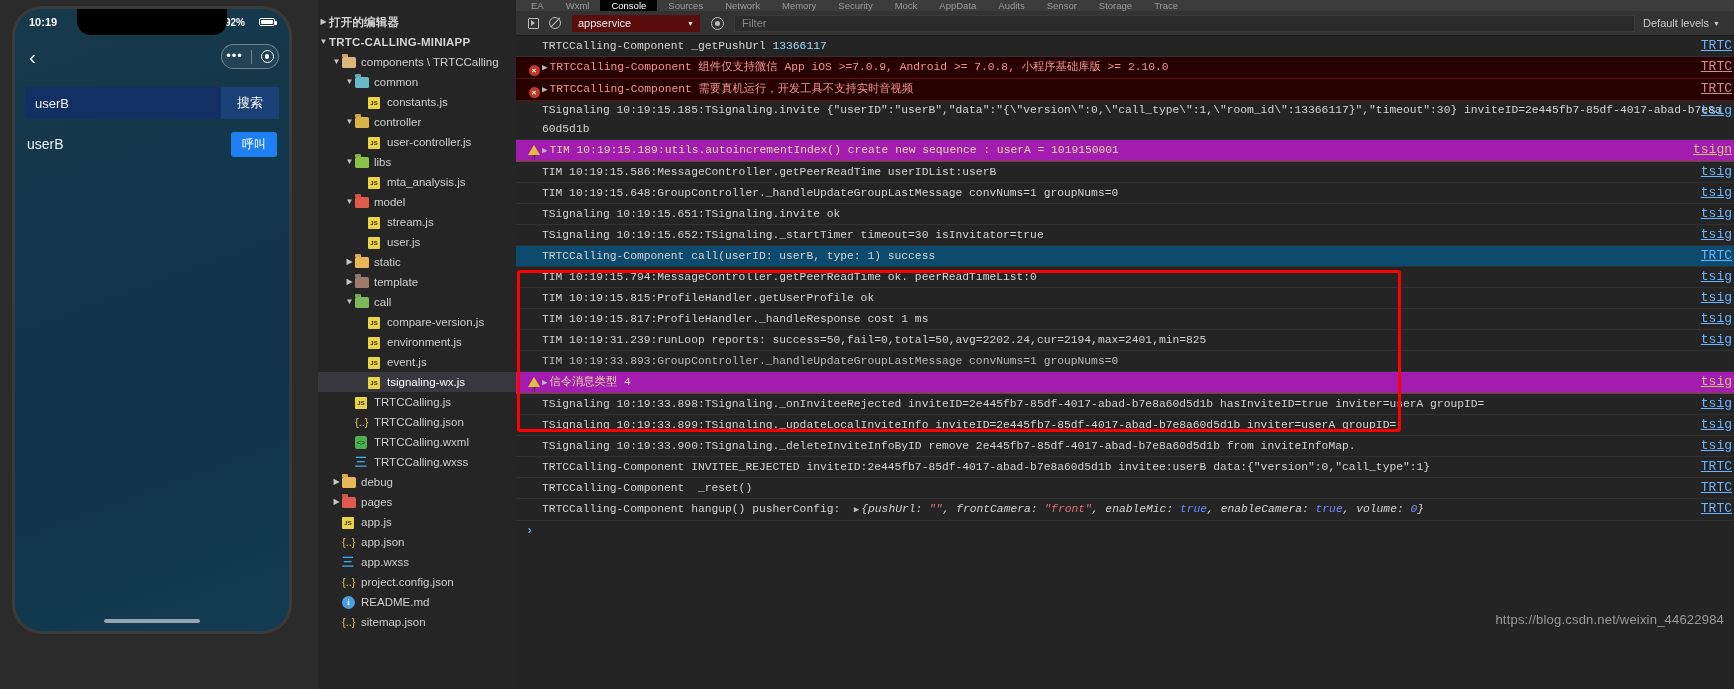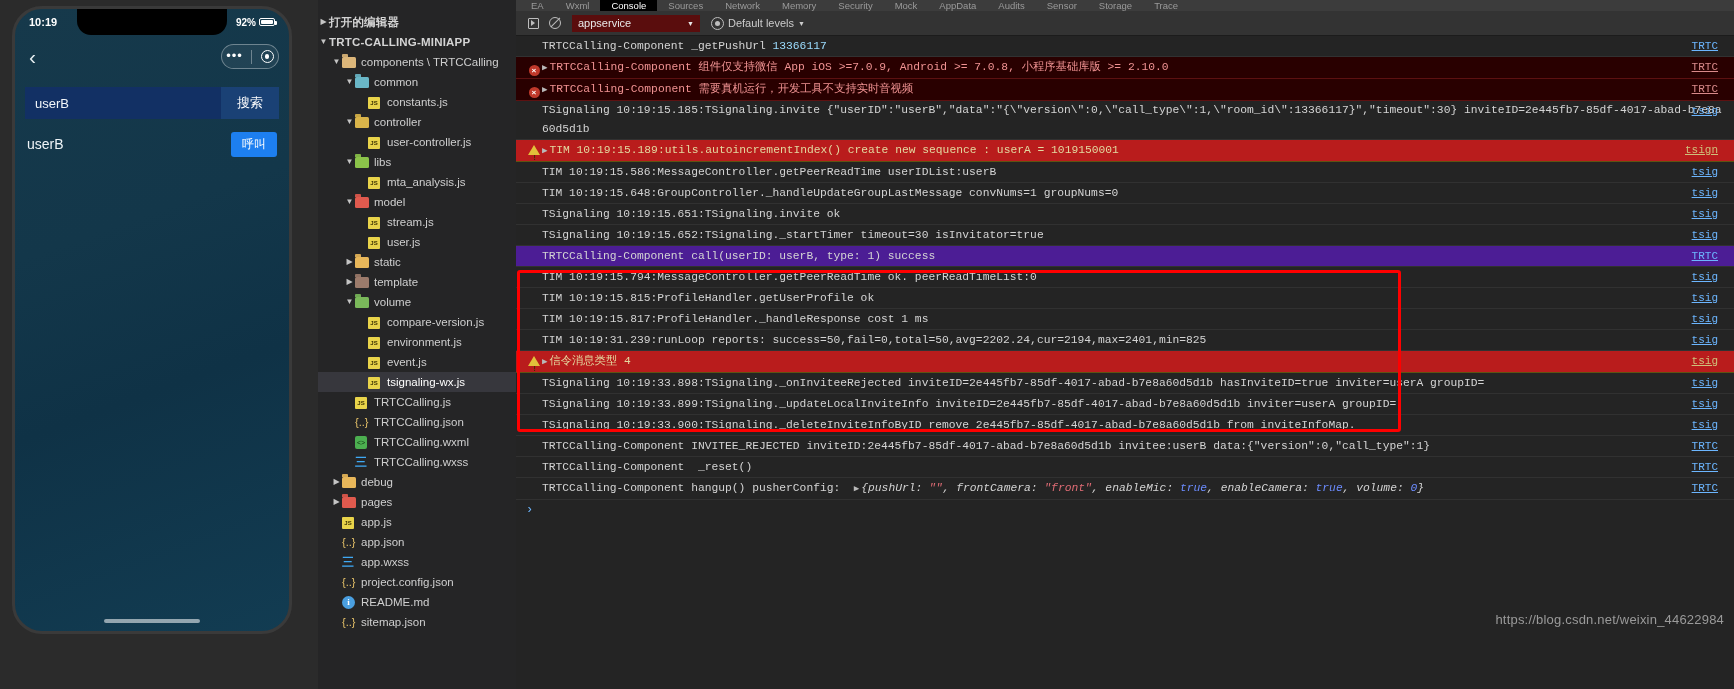--- a/index.html
+++ b/index.html
@@ -31,21 +31,21 @@
     position: absolute; left: 50%; transform: translateX(-50%); top: 0;
     width: 150px; height: 26px; background: #000;
     border-bottom-left-radius: 14px; border-bottom-right-radius: 14px;
     z-index: 5;
   }
   .statusbar {
     position: relative; height: 26px;
     display: flex; align-items: center; justify-content: space-between;
     padding: 0 14px; color: #fff; font-size: 11px; font-weight: bold;
   }
-  .statusbar .right { display: flex; align-items: center; gap: 3px; font-size: 10px;}
+  .statusbar .right { display: flex; align-items: center; gap: 14px; font-size: 10px;}
   .batt {
     width: 16px; height: 8px; border: 1px solid #fff; border-radius: 2px;
     position: relative; display: inline-block;
   }
   .batt::after { content:""; position:absolute; right:-3px; top:2px; width:2px; height:4px; background:#fff; border-radius:0 1px 1px 0;}
   .batt::before { content:""; position:absolute; left:1px; top:1px; bottom:1px; width:12px; background:#fff; border-radius:1px;}
   .navbar {
     height: 42px; display: flex; align-items: center; position: relative;
     color: #e8f1f5;
   }
@@ -207,22 +207,22 @@
     flex: 1; overflow: hidden; position: relative; background: #242424;
   }
   .logrow {
     min-height: 20px; display: flex; align-items: flex-start;
     border-bottom: 1px solid #313131;
     font-size: 11.3px; line-height: 20px; color: #d4d4d4;
     padding-left: 10px; padding-right: 0; position: relative;
     white-space: nowrap;
   }
   .logrow.err { background: #290000; border-bottom-color: #5c1111; color: #f09292;}
-  .logrow.warn { background: #b91c1c; border-bottom-color: #5e5312; color: #e3d9a0;}
-  .logrow.hl { background: #4c1d95; align-items: center; }
+  .logrow.warn { background: #a21caf; border-bottom-color: #5e5312; color: #e3d9a0;}
+  .logrow.hl { background: #0c4a6e; align-items: center; }
   .logrow .gut {
     width: 16px; flex: 0 0 16px; text-align: center; line-height: 20px;
     font-size: 10px;
   }
   .badge-err {
     display:inline-block; width:11px;height:11px;border-radius:50%;background:#c0392b;
     color:#fff;font-size:8px;line-height:11px;text-align:center;font-weight:bold;
     position:relative; top:4px;
   }
   .badge-warn {
@@ -230,22 +230,22 @@
     border-left:6px solid transparent;border-right:6px solid transparent;border-bottom:10px solid #e2c13a;
   }
   .badge-warn::after{content:"!";position:absolute;left:-1.5px;top:2.5px;font-size:7px;color:#3a3000;font-weight:bold;}
   .expander {
     color: #b9b9b9; font-size: 9px; margin-right: 2px; cursor: pointer;
     display:inline-block;
   }
   .msg { flex: 1; overflow: hidden; white-space: pre; padding-right: 8px; }
   .msg.wrap { white-space: normal; word-break: break-all; line-height: 19px; }
   .src {
-    position: absolute; right: 0; top: 0; font-size: 11px; color: #6cb6ff;
-    text-decoration: underline; line-height: 20px; padding-right: 16px;
+    position: absolute; right: 0; top: 0; font-size: 13px; color: #6cb6ff;
+    text-decoration: underline; line-height: 20px; padding-right: 2px;
     cursor: pointer; background: inherit;
   }
   .src.on-err { color: #d98a8a; }
   .src.on-warn { color: #cfc07a; }
   .num { color: #9cdcfe; }
   .str { color: #e06c75; }
   .bool { color: #6c8cff; }
   .ital { font-style: italic; }
   .prompt { color: #6cb6ff; font-size: 12px; padding-left: 10px; line-height: 20px;}
 
@@ -387,21 +387,21 @@
           <span class="ficon">
             <span class="folder" style="background: rgb(156, 123, 107); display: block;"></span>
           </span>
           <span class="tlabel">template</span>
         </div>
         <div class="trow" style="padding-left: 26px;">
           <span class="arrow">▼</span>
           <span class="ficon">
             <span class="folder" style="background: rgb(122, 184, 90); display: block;"></span>
           </span>
-          <span class="tlabel">volume</span>
+          <span class="tlabel">call</span>
         </div>
         <div class="trow" style="padding-left: 39px;">
           <span class="arrow none">▶</span>
           <span class="ficon">
             <span class="js-ic">JS</span>
           </span>
           <span class="tlabel">compare-version.js</span>
         </div>
         <div class="trow" style="padding-left: 39px;">
           <span class="arrow none">▶</span>
@@ -535,20 +535,21 @@
       <span class="tb-icon">
           <span class="ic-clear"></span>
         </span>
       <span class="ctx-select">
         <span>appservice</span>
         <span class="caret">▼</span>
       </span>
       <span class="tb-icon">
           <span class="ic-eye"></span>
         </span>
+      <span class="filterbox">Filter</span>
       <span class="levels">
         <span>Default levels</span>
         <span class="caret">▼</span>
       </span>
     </div>
 
     <div class="console" id="console">
         <div class="logrow">
           <span class="gut">&nbsp;</span>
           <span class="msg"><span>TRTCCalling-Component _getPushUrl </span><span class="num">13366117</span></span>
@@ -612,20 +613,24 @@
         <div class="logrow">
           <span class="gut">&nbsp;</span>
           <span class="msg"><span>TIM 10:19:15.817:ProfileHandler._handleResponse cost 1 ms</span></span>
           <span class="src" style="background: transparent;">tsig</span>
         </div>
         <div class="logrow">
           <span class="gut">&nbsp;</span>
           <span class="msg"><span>TIM 10:19:31.239:runLoop reports: success=50,fail=0,total=50,avg=2202.24,cur=2194,max=2401,min=825</span></span>
           <span class="src" style="background: transparent;">tsig</span>
         </div>
+        <div class="logrow">
+          <span class="gut">&nbsp;</span>
+          <span class="msg"><span style="opacity: 0.85;">TIM 10:19:33.893:GroupController._handleUpdateGroupLastMessage convNums=1 groupNums=0</span></span>
+        </div>
         <div class="logrow warn">
           <span class="gut"><span class="badge-warn"></span></span>
           <span class="msg"><span class="expander">▶</span><span>信令消息类型 4</span></span>
           <span class="src on-warn" style="background: transparent;">tsig</span>
         </div>
         <div class="logrow">
           <span class="gut">&nbsp;</span>
           <span class="msg"><span>TSignaling 10:19:33.898:TSignaling._onInviteeRejected inviteID=2e445fb7-85df-4017-abad-b7e8a60d5d1b hasInviteID=true inviter=userA groupID=</span></span>
           <span class="src" style="background: transparent;">tsig</span>
         </div>

